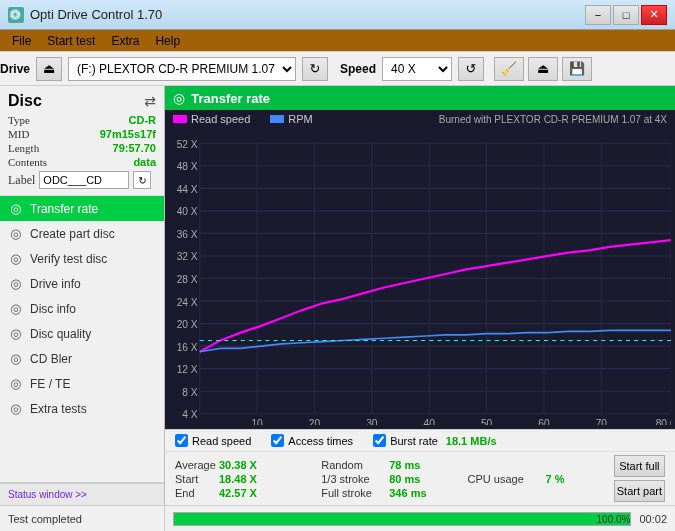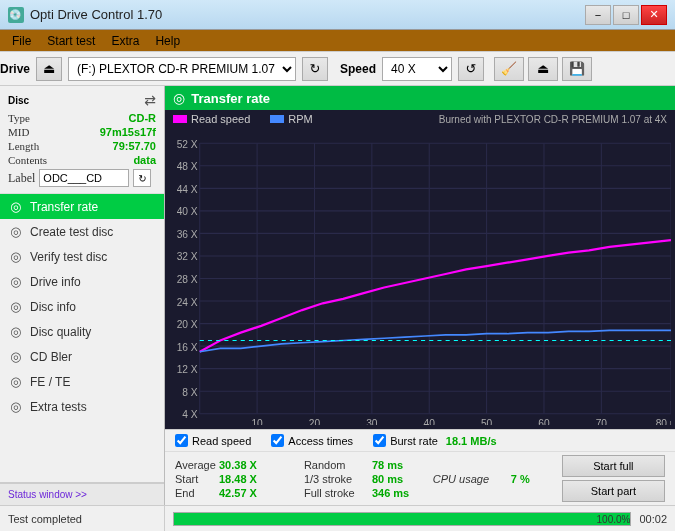--- a/index.html
+++ b/index.html
@@ -55,21 +55,21 @@
     .drive-icon-btn { width: 26px; height: 24px; border: 1px solid #aaa; background: linear-gradient(to bottom, #e8e8e8, #d8d8d8); display: flex; align-items: center; justify-content: center; cursor: pointer; font-size: 13px; }
     .speed-label { font-size: 12px; font-weight: bold; margin-left: 6px; }
     .speed-select { height: 24px; padding: 0 4px; border: 1px solid #aaa; background: white; font-size: 12px; width: 70px; }
 
     
     .disc-section {
       padding: 6px 8px;
       border-bottom: 1px solid #ddd;
     }
     .disc-header { display: flex; align-items: center; justify-content: space-between; margin-bottom: 4px; }
-    .disc-title { font-size: 10px; font-weight: bold; }
+    .disc-title { font-size: 16px; font-weight: bold; }
     .disc-arrow { font-size: 14px; cursor: pointer; color: #555; }
     .disc-row { display: flex; justify-content: space-between; margin: 2px 0; font-size: 11px; }
     .disc-key { color: #333; font-family: Liberation Serif, serif; }
     .disc-val { color: #00aa00; font-weight: bold; }
     .label-row { display: flex; align-items: center; gap: 4px; margin-top: 3px; }
     .label-input { border: 1px solid #aaa; height: 18px; padding: 0 3px; font-size: 11px; width: 90px; }
     .label-icon { width: 18px; height: 18px; border: 1px solid #aaa; background: white; display: flex; align-items: center; justify-content: center; cursor: pointer; font-size: 10px; }
 
     
     .nav-item {
@@ -141,24 +141,24 @@
       gap: 0;
       padding: 3px 10px;
       align-items: center;
     }
     .stat-group { display: flex; flex-direction: column; gap: 2px; flex: 1; }
     .stat-line { display: flex; gap: 8px; align-items: center; font-size: 11px; }
     .stat-key { color: #333; width: 36px; }
     .stat-val { color: #00aa00; font-weight: bold; width: 50px; }
     .stat-key2 { color: #333; width: 60px; }
     .stat-val2 { color: #00aa00; font-weight: bold; width: 40px; }
-    .stat-key3 { color: #333; width: 70px; font-style: italic; }
+    .stat-key3 { color: #333; width: 70px; }
     .stat-val3 { color: #00aa00; font-weight: bold; width: 30px; }
     .start-btns { display: flex; flex-direction: column; gap: 3px; }
-    .action-btn { height: 22px; padding: 0 28px; border: 1px solid #aaa; background: linear-gradient(to bottom, #e8e8e8, #d5d5d5); cursor: pointer; font-size: 11px; }
+    .action-btn { height: 22px; padding: 0 2px; border: 1px solid #aaa; background: linear-gradient(to bottom, #e8e8e8, #d5d5d5); cursor: pointer; font-size: 11px; }
 
     
     .bottom-status {
       position: absolute;
       bottom: 0;
       left: 0;
       right: 0;
       height: 26px;
       background: #f0f0f0;
       border-top: 1px solid #ccc;
@@ -284,21 +284,21 @@
       </div>
 
       <div id="nav-container">
 
       <div class="nav-item active">
             <span class="nav-icon">◎</span>
             <span>Transfer rate</span>
           </div>
           <div class="nav-item">
             <span class="nav-icon">◎</span>
-            <span>Create test disc</span>
+            <span>Create part disc</span>
           </div>
           <div class="nav-item">
             <span class="nav-icon">◎</span>
             <span>Verify test disc</span>
           </div>
           <div class="nav-item">
             <span class="nav-icon">◎</span>
             <span>Drive info</span>
           </div>
           <div class="nav-item">

